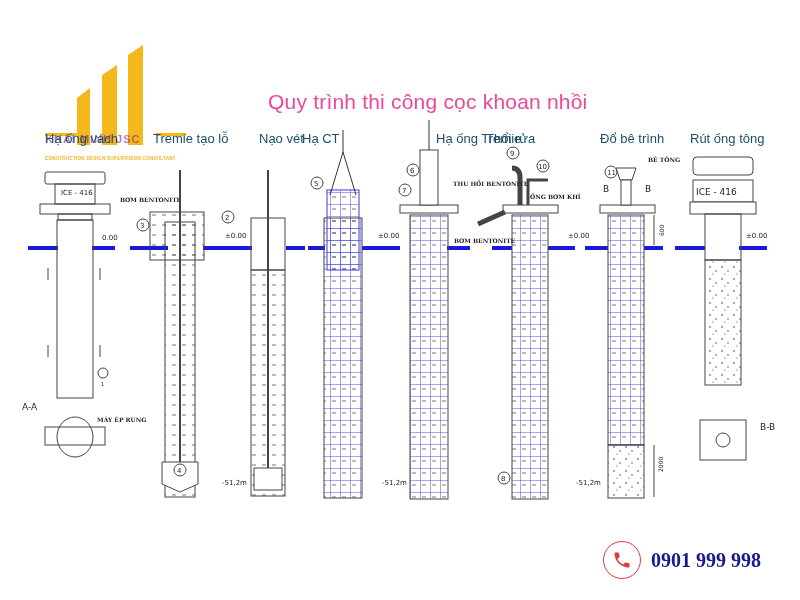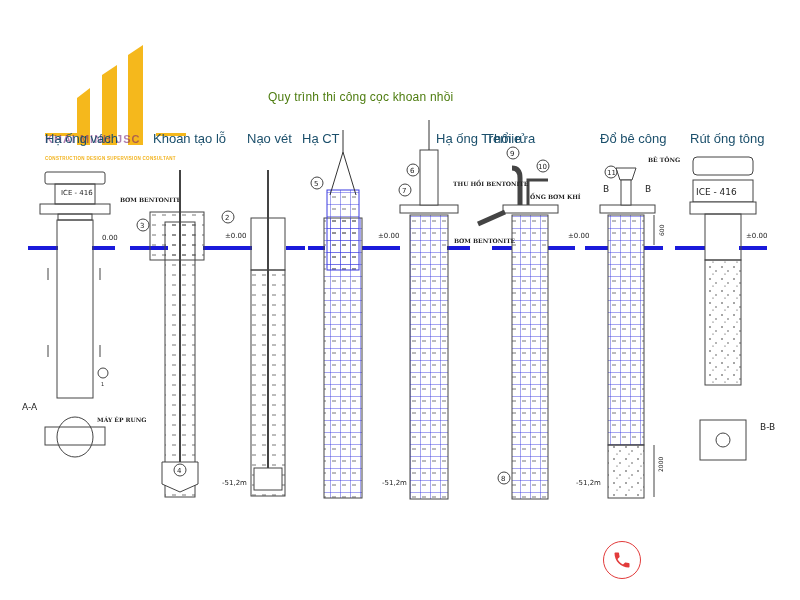--- a/index.html
+++ b/index.html
@@ -1,17 +1,17 @@
 <!DOCTYPE html>
 <html><head>
 <meta charset="utf-8">
 <style>
   html,body{margin:0;padding:0;background:#ffffff;}
   body{width:800px;height:600px;position:relative;overflow:hidden;font-family:"Liberation Sans",sans-serif;}
-  .title{position:absolute;left:268px;top:90px;font-size:12px;color:#4d7c0f;letter-spacing:0.2px;}
+  .title{position:absolute;left:268px;top:90px;font-size:21px;color:#ec4899;letter-spacing:0.2px;}
   .step{position:absolute;top:131px;font-size:13px;color:#1b4f6b;white-space:nowrap;}
   .logo{position:absolute;left:40px;top:40px;width:160px;height:120px;}
   .logo-name{position:absolute;left:45px;top:133px;font-size:11px;font-weight:bold;color:#701a75;opacity:0.55;letter-spacing:1px;}
   .logo-sub{position:absolute;left:45px;top:156px;font-size:4.5px;font-weight:bold;color:#f2b21b;letter-spacing:0.3px;}
   svg.draw{position:absolute;left:0;top:0;}
   .cad{font-family:"DejaVu Serif",serif;font-size:6px;fill:#222;font-weight:bold;}
   .cadn{font-family:"DejaVu Sans",sans-serif;font-size:7px;fill:#222;}
   .phone-wrap{position:absolute;left:603px;top:541px;display:flex;align-items:center;}
   .phone-icon{width:38px;height:38px;border:1.5px solid #e23b3b;border-radius:50%;display:flex;align-items:center;justify-content:center;box-sizing:border-box;}
   .phone-number{margin-left:10px;font-family:"Liberation Serif",serif;font-weight:bold;font-size:20px;color:#1a1a8f;}
@@ -27,26 +27,26 @@
     <rect x="5" y="93" width="32" height="3" fill="#f5b81c"></rect>
     <rect x="116" y="93" width="30" height="3" fill="#f5b81c"></rect>
   </svg>
 </div>
 <div class="logo-name">KHAI MINH JSC</div>
 <div class="logo-sub">CONSTRUCTION DESIGN SUPERVISION CONSULTANT</div>
 
 <div class="title">Quy trình thi công cọc khoan nhồi</div>
 
 <div class="step" style="left:45px">Hạ ống vách</div>
-<div class="step" style="left:153px">Khoan tạo lỗ</div>
-<div class="step" style="left:247px">Nạo vét</div>
+<div class="step" style="left:153px">Tremie tạo lỗ</div>
+<div class="step" style="left:259px">Nạo vét</div>
 <div class="step" style="left:302px">Hạ CT</div>
 <div class="step" style="left:436px">Hạ ống Tremie</div>
 <div class="step" style="left:486px">Thổi rửa</div>
-<div class="step" style="left:600px">Đổ bê công</div>
+<div class="step" style="left:600px">Đổ bê trình</div>
 <div class="step" style="left:690px">Rút ống tông</div>
 
 <svg class="draw" width="800" height="600">
   <defs>
     <pattern id="slurry" width="10" height="10" patternUnits="userSpaceOnUse">
       <line x1="2" y1="5" x2="6" y2="5" stroke="#555" stroke-width="0.8"></line>
     </pattern>
     <pattern id="cage" width="10" height="12" patternUnits="userSpaceOnUse">
       <rect width="10" height="12" fill="url(#slurry)"></rect>
       <line x1="0" y1="0" x2="10" y2="0" stroke="#3a3ae0" stroke-width="0.9"></line>
@@ -190,13 +190,14 @@
   <text class="cadn" x="746" y="238">±0.00</text>
   <text class="cadn" x="760" y="430" style="font-size:9px">B-B</text>
 </svg>
 
 <div class="phone-wrap">
   <div class="phone-icon">
     <svg width="20" height="20" viewBox="0 0 24 24">
       <path d="M6.6 10.8c1.4 2.8 3.8 5.1 6.6 6.6l2.2-2.2c.3-.3.7-.4 1-.2 1.1.4 2.3.6 3.6.6.6 0 1 .4 1 1V20c0 .6-.4 1-1 1C10.6 21 3 13.4 3 4c0-.6.4-1 1-1h3.5c.6 0 1 .4 1 1 0 1.3.2 2.5.6 3.6.1.3 0 .7-.2 1L6.6 10.8z" fill="#e23b3b"></path>
     </svg>
   </div>
+  <span class="phone-number">0901 999 998</span>
 </div>
 
 </body></html>

